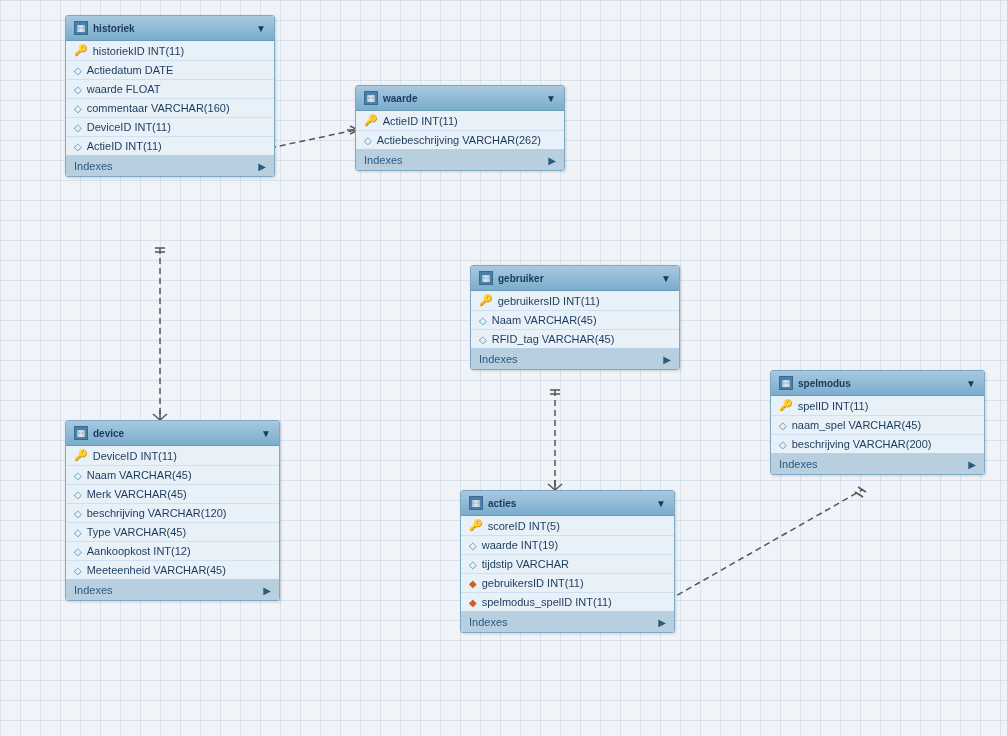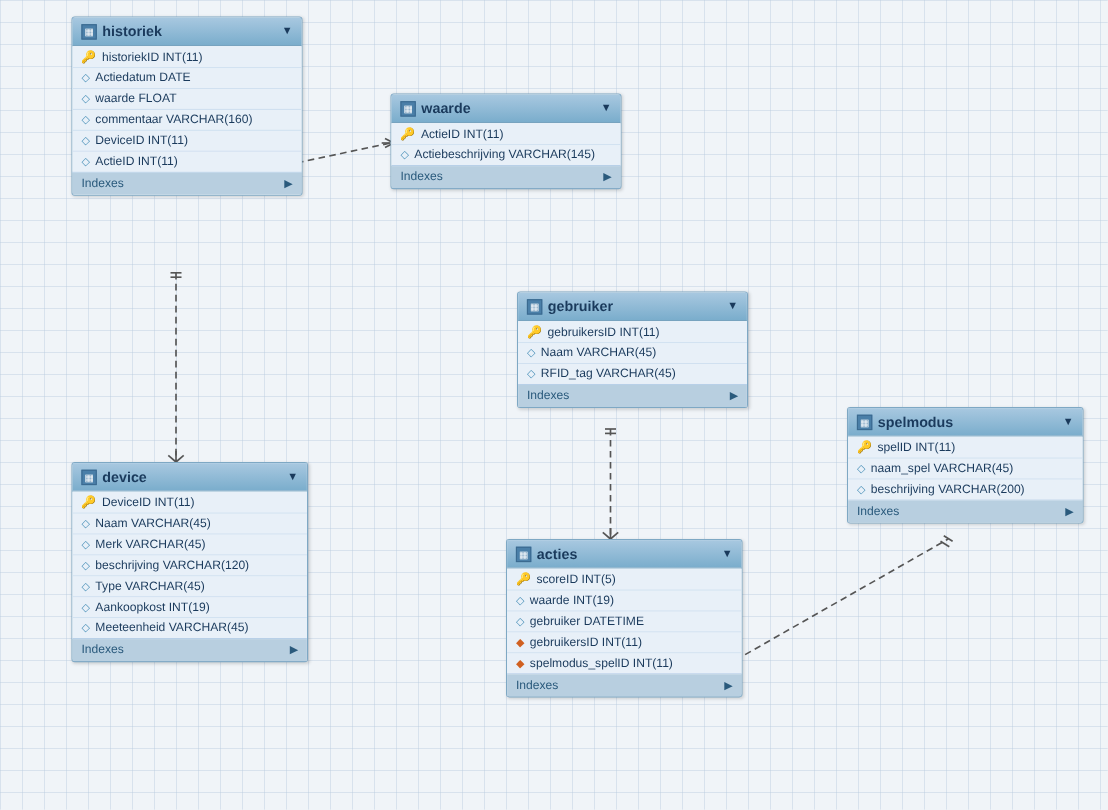--- a/index.html
+++ b/index.html
@@ -48,21 +48,21 @@
       border: 1px solid #3a6a90;
       display: inline-flex;
       align-items: center;
       justify-content: center;
       font-size: 9px;
       color: white;
     }
 
     .table-name {
       font-weight: bold;
-      font-size: 13px;
+      font-size: 10px;
       color: #1a3a5c;
     }
 
     .table-arrow {
       color: #1a3a5c;
       font-size: 10px;
     }
 
     .table-fields {
       background: #e8f0f8;
@@ -213,21 +213,21 @@
     </div>
     <span class="table-arrow">▼</span>
   </div>
   <div class="table-fields">
     <div class="field-row">
       <span class="field-icon-pk">🔑</span>
       <span>ActieID INT(11)</span>
     </div>
     <div class="field-row">
       <span class="field-icon-regular">◇</span>
-      <span>Actiebeschrijving VARCHAR(145)</span>
+      <span>Actiebeschrijving VARCHAR(262)</span>
     </div>
   </div>
   <div class="table-indexes">
     <span>Indexes</span>
     <span class="indexes-arrow">▶</span>
   </div>
 </div>
 
 <div class="db-table" style="left:470px; top:265px; width:210px;">
   <div class="table-header">
@@ -281,21 +281,21 @@
     <div class="field-row">
       <span class="field-icon-regular">◇</span>
       <span>beschrijving VARCHAR(120)</span>
     </div>
     <div class="field-row">
       <span class="field-icon-regular">◇</span>
       <span>Type VARCHAR(45)</span>
     </div>
     <div class="field-row">
       <span class="field-icon-regular">◇</span>
-      <span>Aankoopkost INT(19)</span>
+      <span>Aankoopkost INT(12)</span>
     </div>
     <div class="field-row">
       <span class="field-icon-regular">◇</span>
       <span>Meeteenheid VARCHAR(45)</span>
     </div>
   </div>
   <div class="table-indexes">
     <span>Indexes</span>
     <span class="indexes-arrow">▶</span>
   </div>
@@ -313,21 +313,21 @@
     <div class="field-row">
       <span class="field-icon-pk">🔑</span>
       <span>scoreID INT(5)</span>
     </div>
     <div class="field-row">
       <span class="field-icon-regular">◇</span>
       <span>waarde INT(19)</span>
     </div>
     <div class="field-row">
       <span class="field-icon-regular">◇</span>
-      <span>gebruiker DATETIME</span>
+      <span>tijdstip VARCHAR</span>
     </div>
     <div class="field-row">
       <span class="field-icon-fk">◆</span>
       <span>gebruikersID INT(11)</span>
     </div>
     <div class="field-row">
       <span class="field-icon-fk">◆</span>
       <span>spelmodus_spelID INT(11)</span>
     </div>
   </div>

